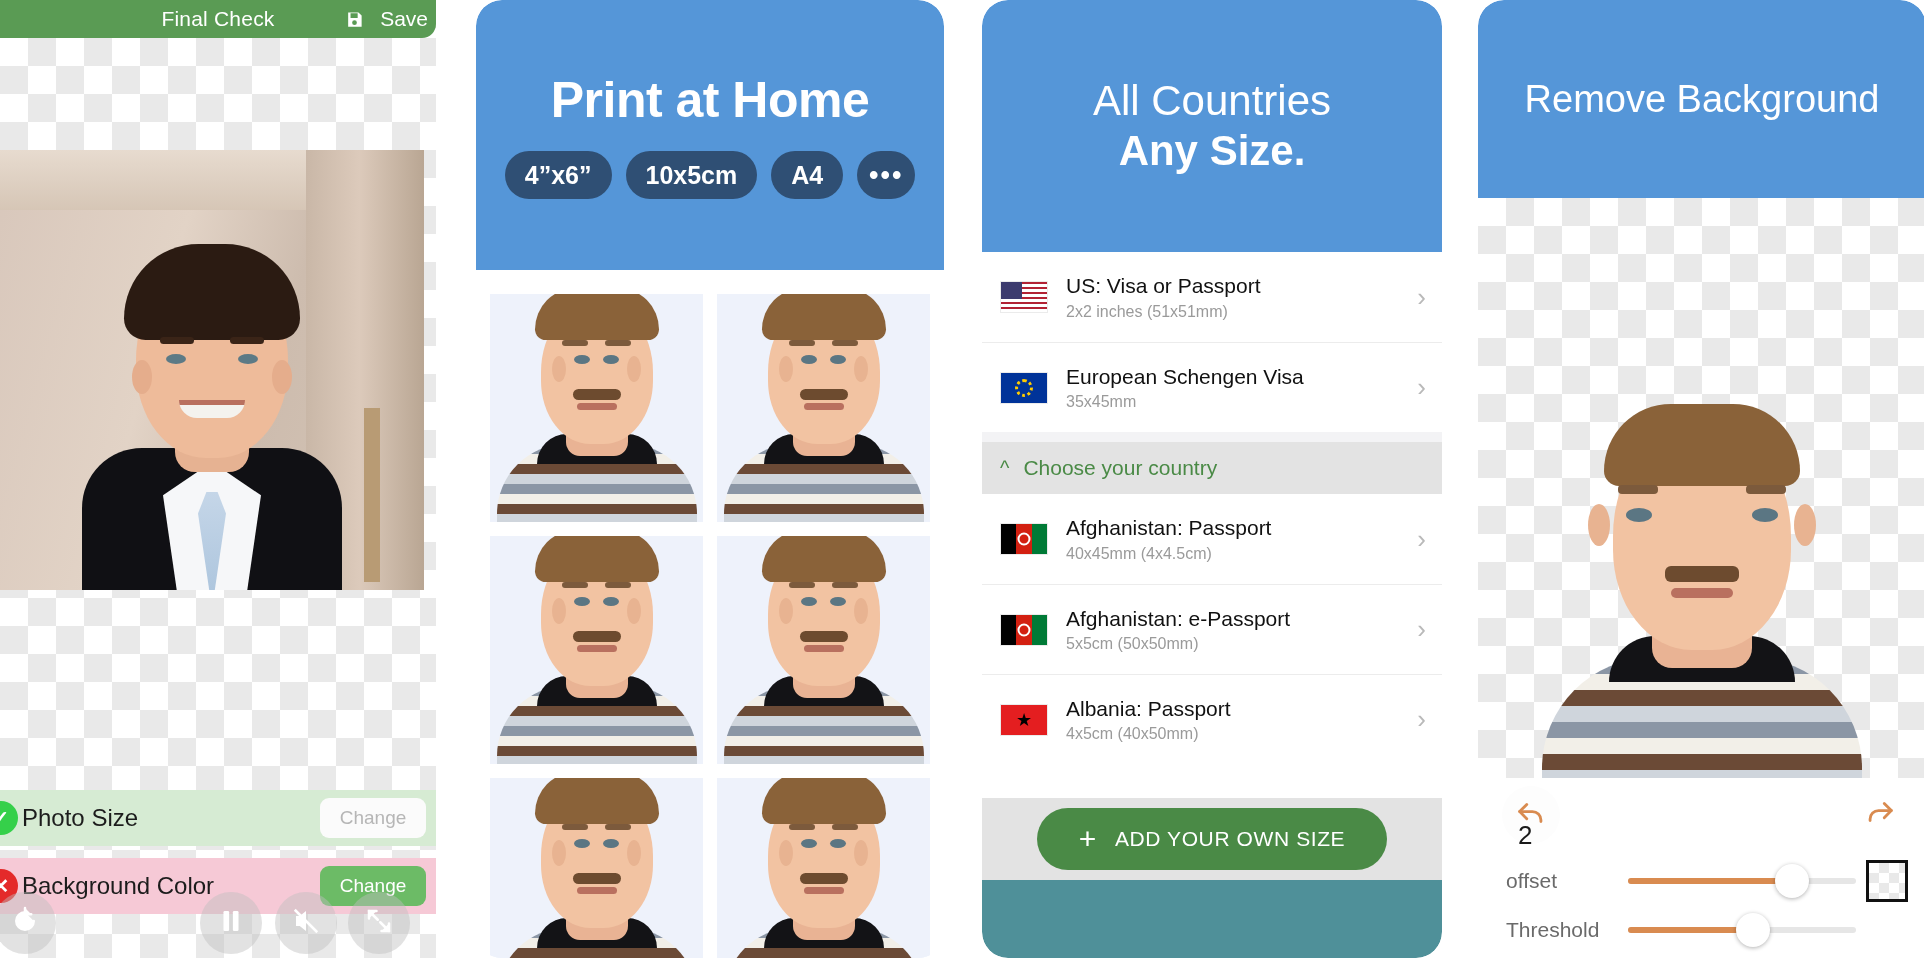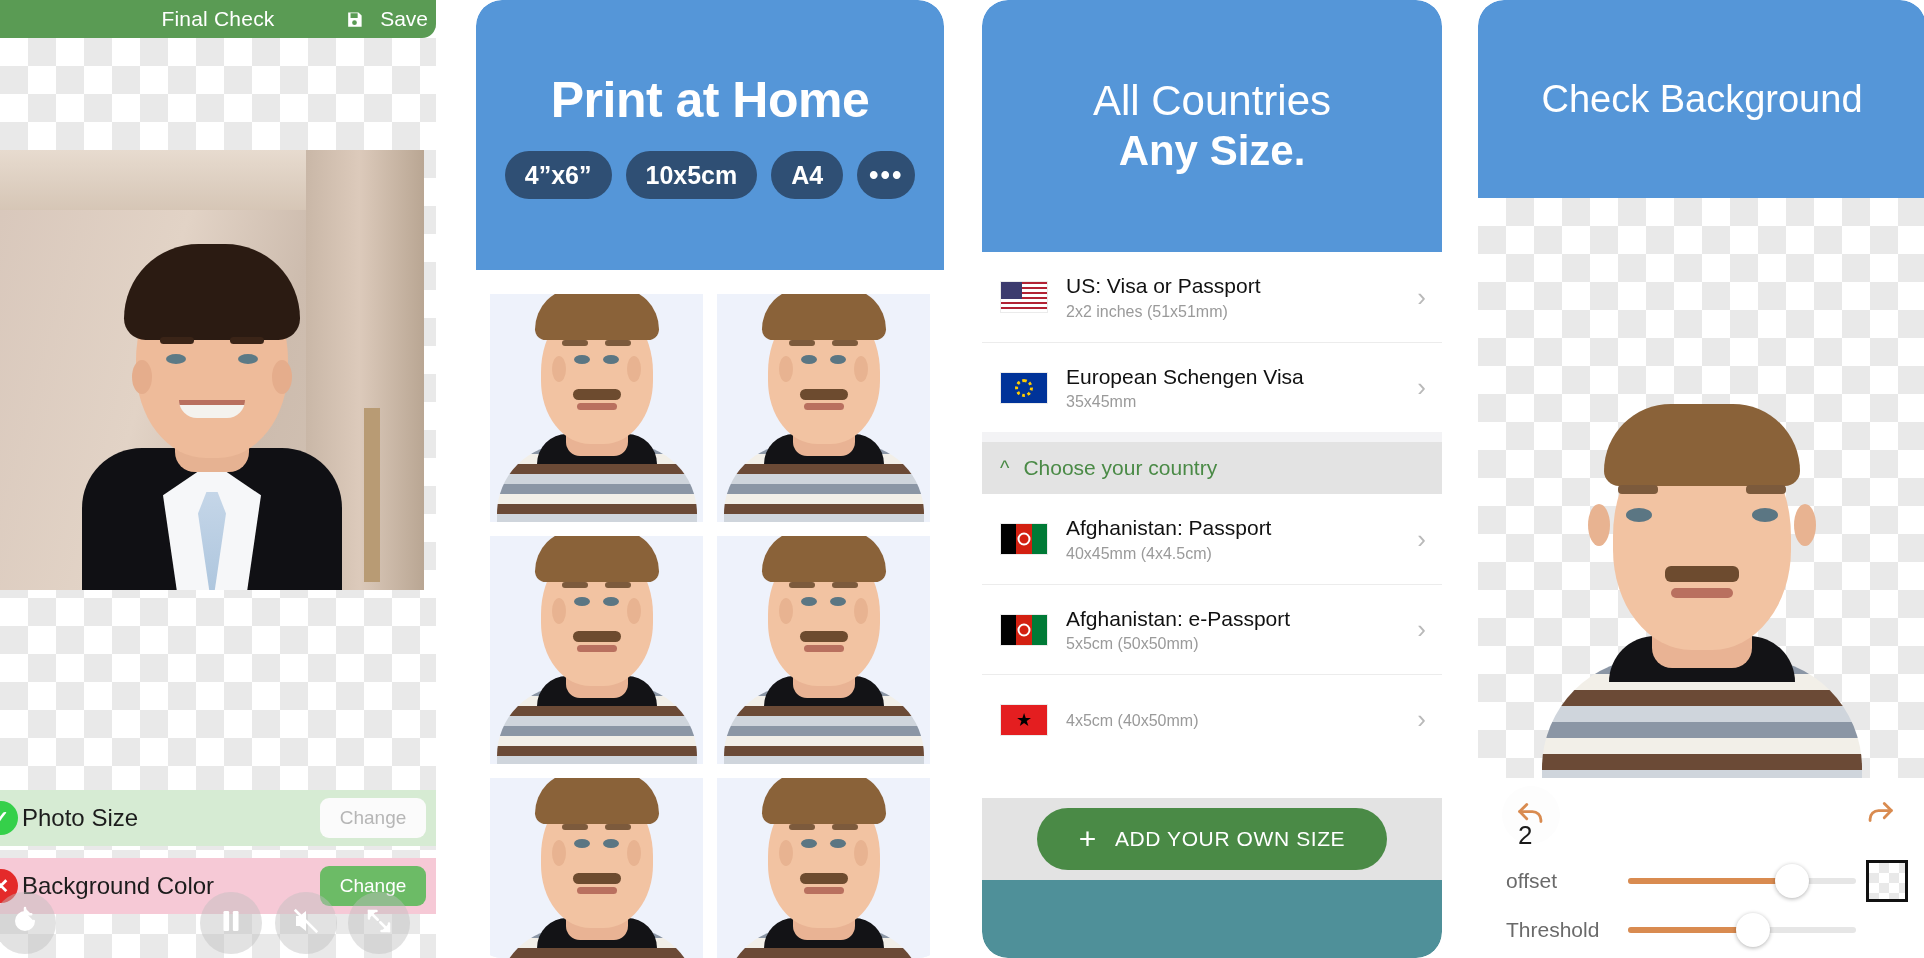--- a/index.html
+++ b/index.html
@@ -555,39 +555,40 @@
         </div>
         <div class="chev">›</div>
       </div>
 
       <div class="c-row">
         <div class="flag">
           <div style="position:absolute;inset:0;background:#e41e20"></div>
           <div style="position:absolute;left:50%;top:50%;transform:translate(-50%,-50%);font-size:18px;color:#000;line-height:1">★</div>
         </div>
         <div class="c-txt">
+          <div class="c-name">Albania: Passport</div>
           <div class="c-sub">4x5cm (40x50mm)</div>
         </div>
         <div class="chev">›</div>
       </div>
 
     </div>
 
     <div class="p3-addwrap">
       <div class="addbtn">
         <span class="plus">+</span>
         <span>ADD YOUR OWN SIZE</span>
       </div>
     </div>
     <div class="p3-foot"></div>
   </div>
 
   <div class="panel rounded" id="panel4">
     <div class="p4-hero">
-      <div class="l1">Check Background</div>
+      <div class="l1">Remove Background</div>
     </div>
 
     <div class="p4-canvas checker">
       <div class="p4-portrait">
         <div class="portrait-b" style="background:transparent">
           <div class="pb-shoulders" style="width:320px;height:120px;border-radius:110px 110px 0 0">
               <div class="pb-stripes" style="background:repeating-linear-gradient(180deg,#8b96a5 0 16px,#f2efe8 16px 32px,#6b4a36 32px 48px,#cfd5dc 48px 64px)"></div>
             </div>
           <div class="pb-collar" style="bottom:96px;width:186px;height:46px;border-radius:94px 94px 0 0"></div>
           <div class="pb-neck" style="bottom:110px;width:100px;height:76px;border-radius:20px"></div>

